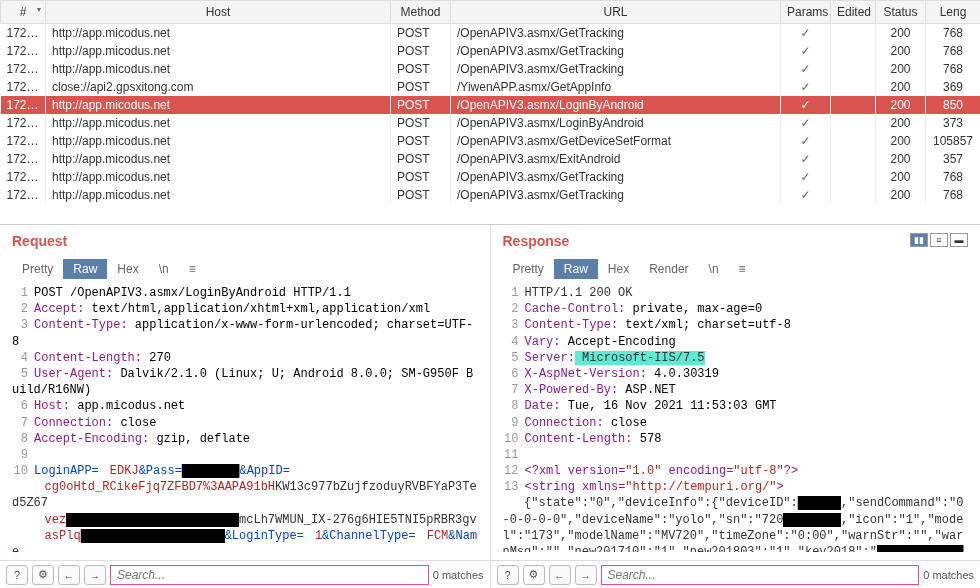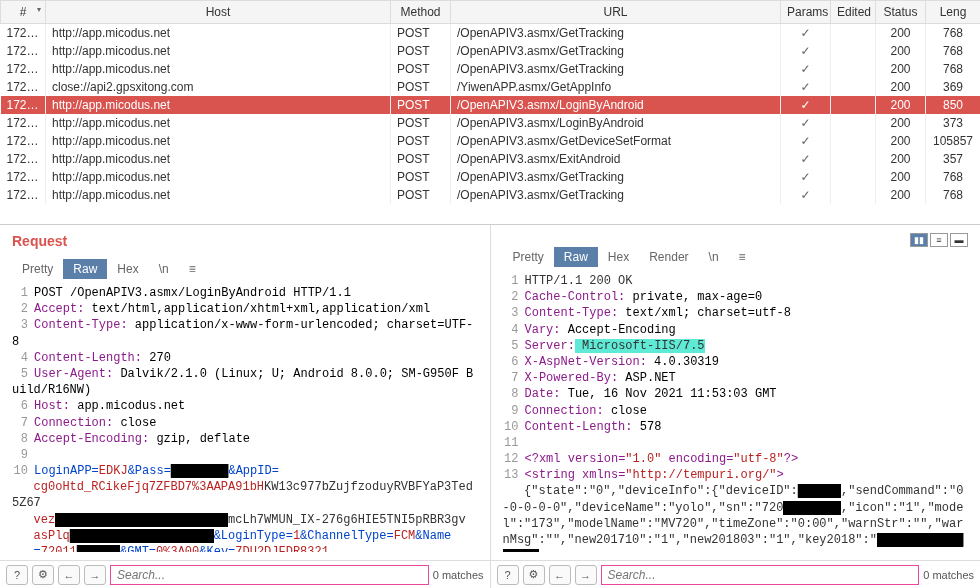--- a/index.html
+++ b/index.html
@@ -28,21 +28,21 @@
     .tab { padding: 3px 10px; cursor: pointer; color: #666; font-size: 12px; }
     .tab.active { background: #5a7fa8; color: #fff; }
     .tab-icon { padding: 3px 6px; color: #666; margin-left: 4px; }
     
     .code { font-family: "Courier New", monospace; font-size: 12px; line-height: 1.35; flex: 1; overflow: hidden; white-space: pre-wrap; word-break: break-all; }
     .ln { color: #999; display: inline-block; width: 16px; text-align: right; margin-right: 6px; user-select: none; }
     .hdr-name { color: #8b1a8b; }
     .hdr-val { color: #000; }
     .method-txt { color: #000; }
     .blue { color: #0044cc; }
-    .red { color: #bb2222; }
+    .red { color: #bb2222; margin-left: 11px; }
     .redacted { background: #000; color: #000; }
     .hl-yellow { background: #5eead4; }
     .xml-tag { color: #8b1a8b; }
     .xml-attr { color: #bb2222; }
     
     .footer { display: flex; height: 28px; border-top: 1px solid #ddd; }
     .footer-half { flex: 1; display: flex; align-items: center; gap: 4px; padding: 0 6px; }
     .footer-half.left-half { border-right: 1px solid #ddd; }
     .foot-btn { width: 22px; height: 20px; border: 1px solid #bbb; border-radius: 3px; display: flex; align-items: center; justify-content: center; font-size: 11px; color: #555; cursor: pointer; background: #fafafa; }
     .search-box { flex: 1; border: 1px solid #ec4899; padding: 2px 6px; font-size: 12px; color: #999; font-style: italic; }
@@ -196,20 +196,21 @@
    <span class="blue">=</span><span class="red">72011</span><span class="redacted">██████</span><span class="blue">&amp;GMT=</span><span class="red">0%3A00</span><span class="blue">&amp;Key=</span><span class="red">7DU2DJFDR8321</span></div>
   </div>
 
   <div class="panel">
     <div>
       <span class="view-icons">
         <span class="view-icon active">▮▮</span>
         <span class="view-icon">≡</span>
         <span class="view-icon">▬</span>
       </span>
+      <div class="panel-title">Response</div>
     </div>
     <div class="tabs">
       <div class="tab">Pretty</div>
       <div class="tab active">Raw</div>
       <div class="tab">Hex</div>
       <div class="tab">Render</div>
       <div class="tab">\n</div>
       <div class="tab-icon">≡</div>
     </div>
     <div class="code"><span class="ln">1</span><span>HTTP/1.1 200 OK</span>

